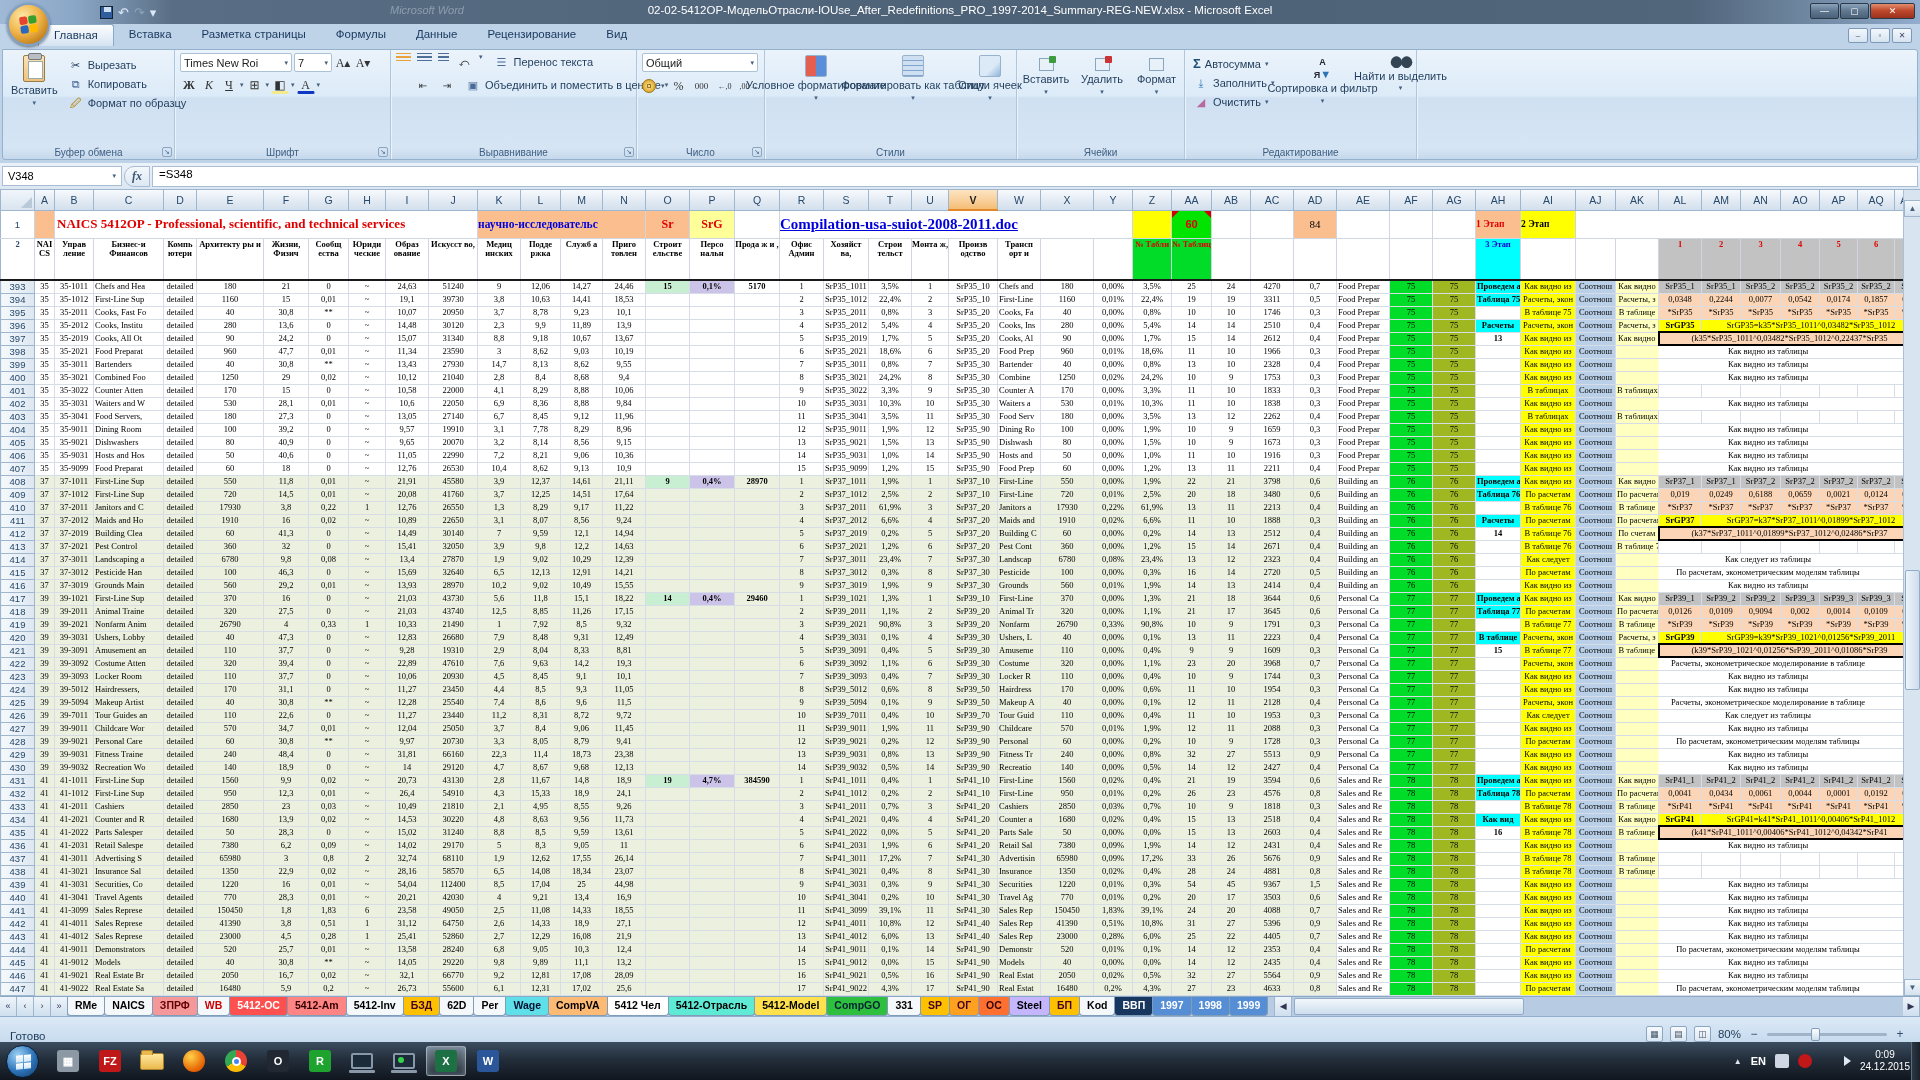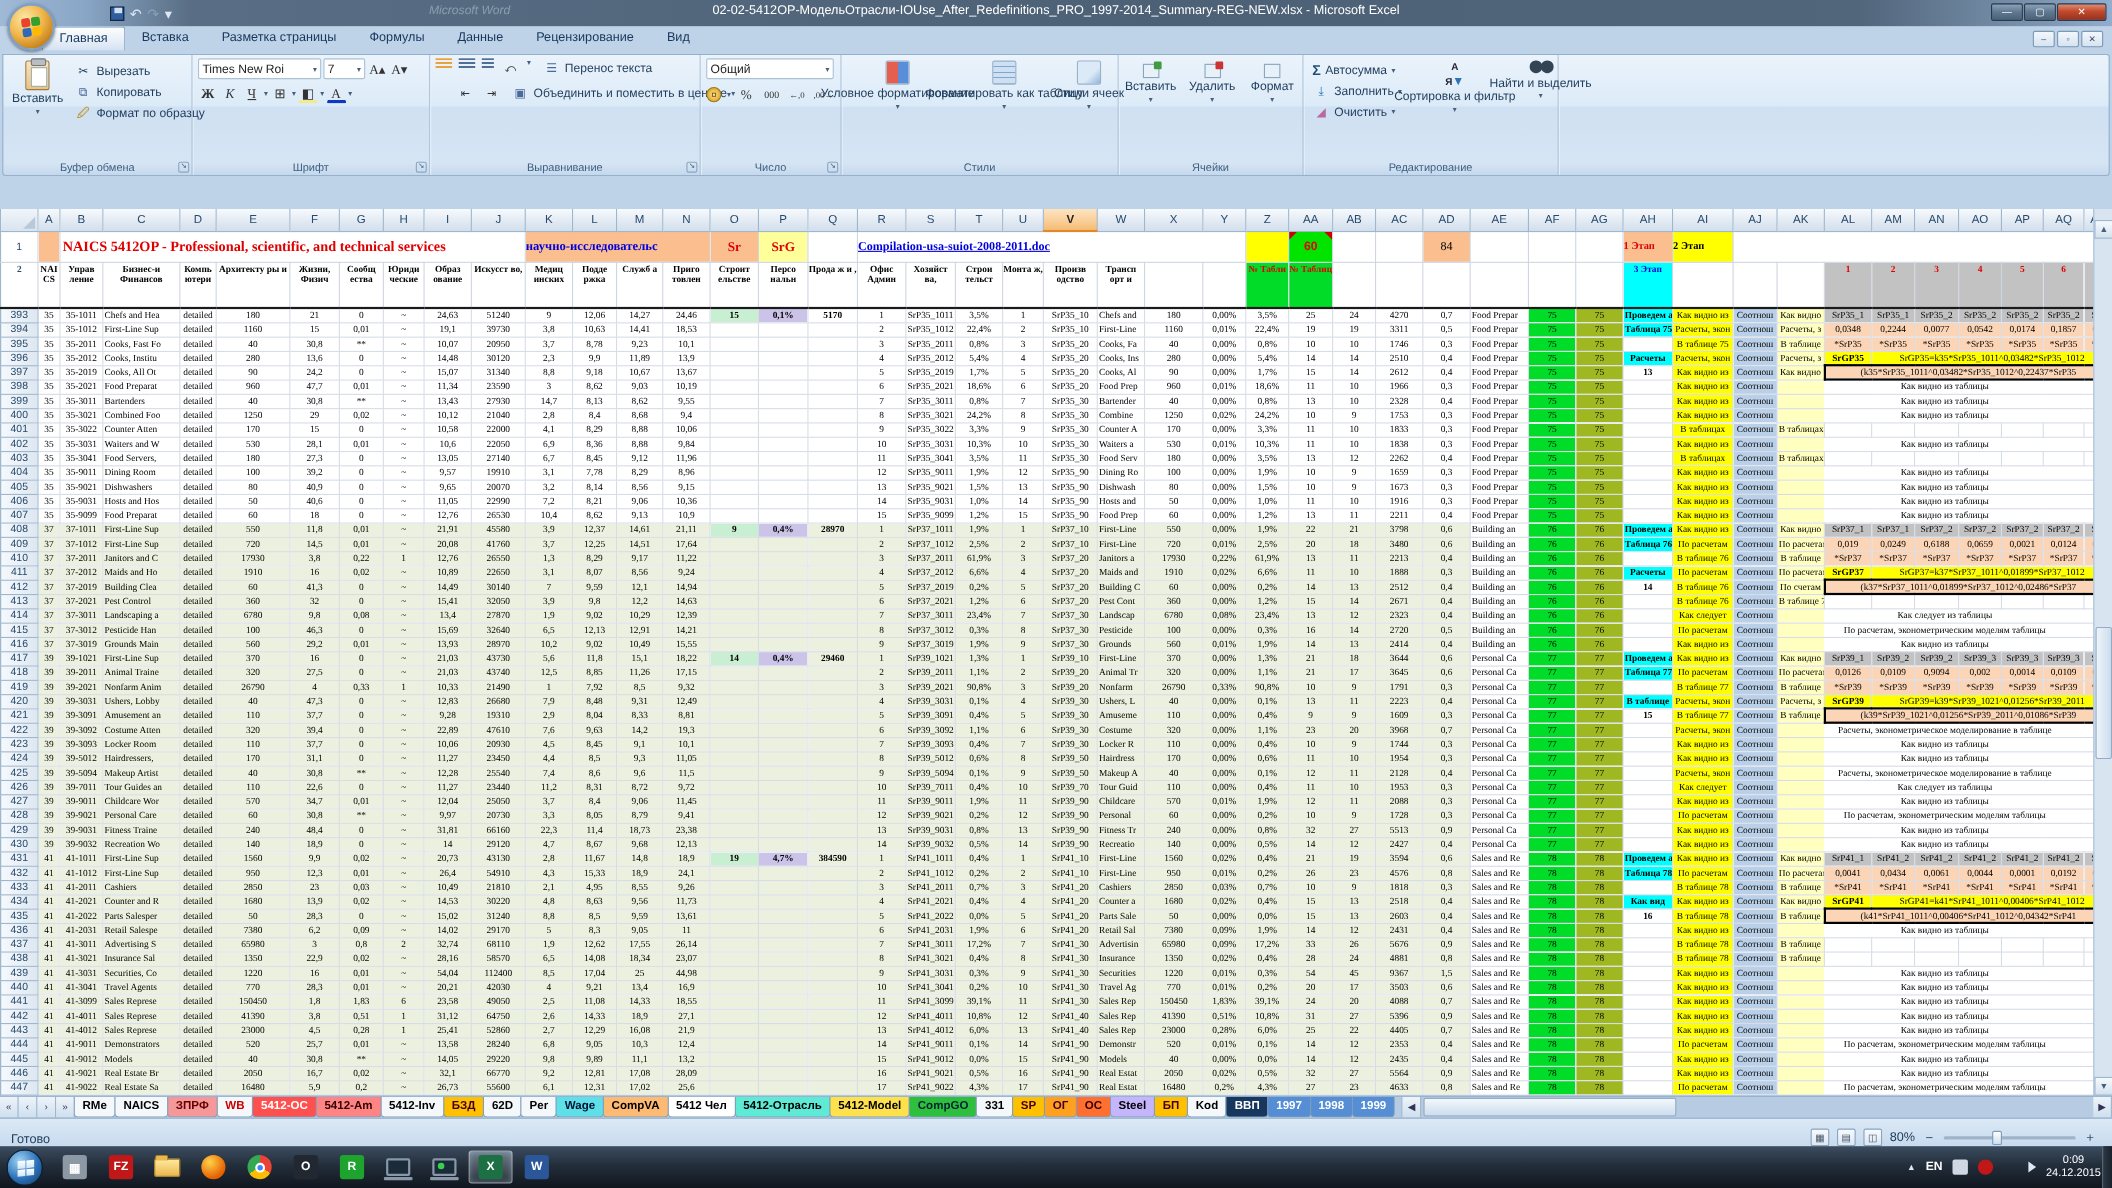--- a/index.html
+++ b/index.html
@@ -103,21 +103,21 @@
   .q1{background:#fbd5b5!important;color:#0000e0}
   .q3l{background:#ffff00!important;color:#e00000;font-weight:bold}
   .q3{background:#ffff00!important;color:#e00000;text-align:left}
   .q4{background:#fbd5b5!important;color:#0000e0;text-align:left;border:2px solid #000!important}
   
   .or{background:#fbbf8f!important}
   .ttl{color:#e00000;font-weight:bold;font-size:13px;font-family:"Liberation Serif",serif;text-align:left;padding-left:2px}
   .subt{background:#fbbf8f!important;color:#0000dd;font-weight:bold;font-size:11.5px;font-family:"Liberation Serif",serif;text-align:left}
   .srO{background:#fbbf8f!important;color:#e00000;font-weight:bold;font-size:12px;font-family:"Liberation Serif",serif;text-align:center}
   .srY{background:#ffff99!important;color:#e00000;font-weight:bold;font-size:12px;font-family:"Liberation Serif",serif;text-align:center}
-  .lnk{color:#0000dd;text-decoration:underline;font-weight:bold;font-size:11px;font-family:"Liberation Serif",serif;text-align:left}
+  .lnk{color:#0000dd;text-decoration:underline;font-weight:bold;font-size:15px;font-family:"Liberation Serif",serif;text-align:left}
   .yl{background:#ffff00!important}
   .g60{background:#00e400!important;color:#e00000;font-weight:bold;font-size:11px;text-align:center;position:relative}
   .g60:before{content:"";position:absolute;right:0;top:0;border-left:7px solid transparent;border-top:7px solid #c00}
   .g60:after{content:"";position:absolute;left:0;top:0;border-right:7px solid transparent;border-top:7px solid #c00}
   .or84{background:#fbbf8f!important;text-align:center;font-size:11px;font-family:"Liberation Serif",serif}
   .et1{background:#fbbf8f!important;color:#e00000;font-weight:bold;font-size:9.5px;font-family:"Liberation Serif",serif;text-align:left}
   .et2{background:#ffff00!important;color:#000;font-weight:bold;font-size:9.5px;font-family:"Liberation Serif",serif;text-align:left}
   .et3{background:#00ffff!important;color:#0000d0;font-weight:bold;font-size:9.5px;text-align:left}
   .gh{background:#00dc28!important;color:#e00000;font-size:7.5px}
   .nmh{background:#c2c2c2!important;color:#e00000;font-size:10px;text-align:center;vertical-align:middle}
@@ -381,20 +381,28 @@
             <span class="binoc">⬤⬤</span>
             <span>Найти и выделить</span>
               <span class="arr">▾</span>
           </div>
         </div>
         <span class="glabel">Редактирование</span>
       </div>
     </div>
   </div>
 
+  <div id="fbar">
+    <div id="namebox">
+        <span>V348</span>
+        <span class="arr">▾</span>
+      </div>
+    <div id="fxsep">fx</div>
+    <div id="fxfield">=S348</div>
+  </div>
 
   <div id="gridwrap">
       <table>
         <colgroup>
           <col style="width:34px">
           <col style="width:20px">
           <col style="width:39px">
           <col style="width:70px">
           <col style="width:33px">
           <col style="width:67px">

